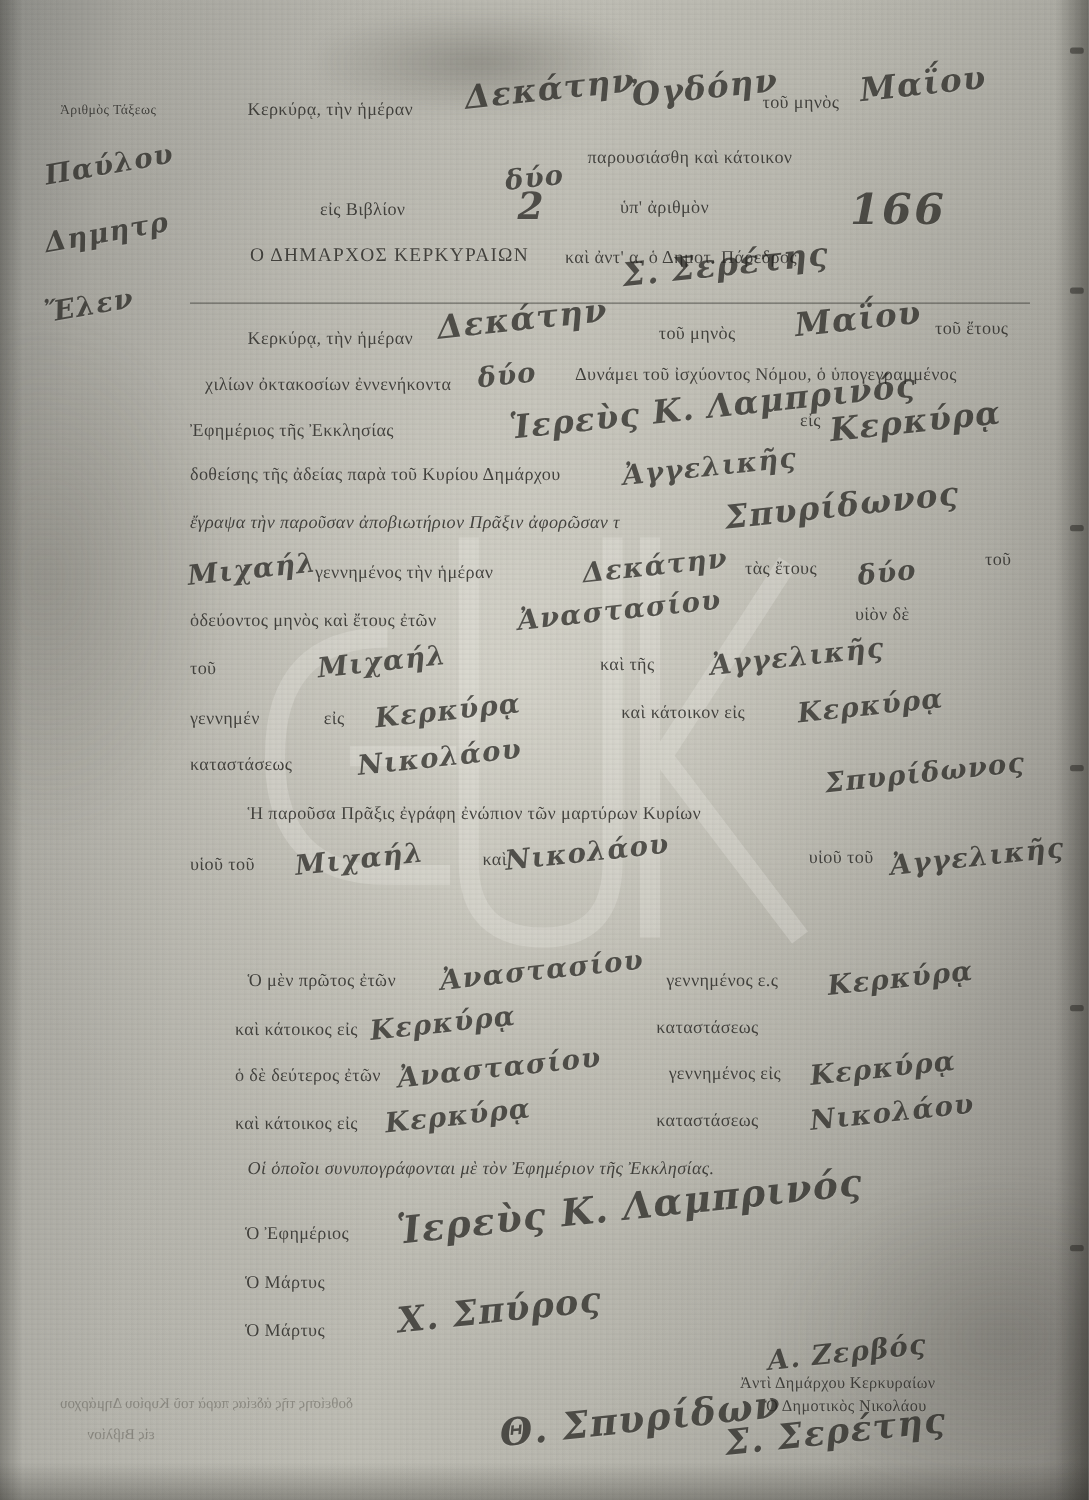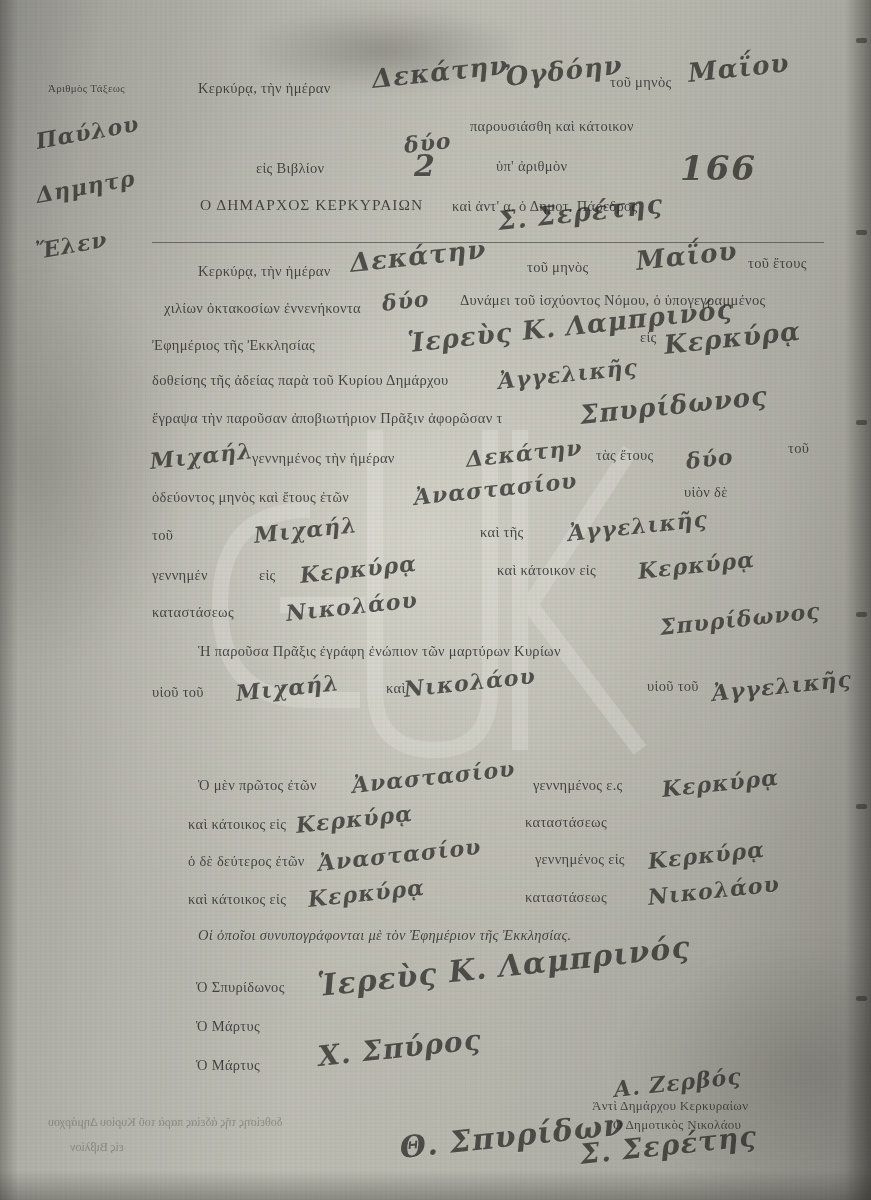--- a/index.html
+++ b/index.html
@@ -193,21 +193,21 @@
   <div class="printed" style="left:748px; top:255px;">τοῦ ἔτους</div>
 
   <div class="printed" style="left:152px; top:300px;margin-left:12px;">χιλίων ὀκτακοσίων ἐννενήκοντα</div>
   <div class="printed" style="left:460px; top:292px;">Δυνάμει τοῦ ἰσχύοντος Νόμου, ὁ ὑπογεγραμμένος</div>
 
   <div class="printed" style="left:152px; top:337px;">Ἐφημέριος τῆς Ἐκκλησίας</div>
   <div class="printed" style="left:640px; top:329px;">εἰς</div>
 
   <div class="printed" style="left:152px; top:372px;">δοθείσης τῆς ἀδείας παρὰ τοῦ Κυρίου Δημάρχου</div>
 
-  <div class="printed" style="left:152px; top:410px;">ἔγραψα τὴν παροῦσαν ἀποβιωτήριον Πρᾶξιν ἀφορῶσαν τ</div>
+  <div class="printed" style="left:152px; top:410px;font-style:italic;">ἔγραψα τὴν παροῦσαν ἀποβιωτήριον Πρᾶξιν ἀφορῶσαν τ</div>
 
   <div class="printed" style="left:252px; top:450px;">γεννημένος τὴν ἡμέραν</div>
   <div class="printed" style="left:596px; top:447px;">τὰς ἔτους</div>
   <div class="printed" style="left:788px; top:440px;">τοῦ</div>
 
   <div class="printed" style="left:152px; top:489px;">ὁδεύοντος μηνὸς καὶ ἔτους ἐτῶν</div>
   <div class="printed" style="left:684px; top:484px;">υἱὸν δὲ</div>
 
   <div class="printed" style="left:152px; top:527px;">τοῦ</div>
   <div class="printed" style="left:480px; top:524px;">καὶ τῆς</div>
@@ -231,21 +231,21 @@
   <div class="printed" style="left:525px; top:814px;">καταστάσεως</div>
 
   <div class="printed" style="left:188px; top:853px;">ὁ δὲ δεύτερος ἐτῶν</div>
   <div class="printed" style="left:535px; top:851px;">γεννημένος εἰς</div>
 
   <div class="printed" style="left:188px; top:891px;">καὶ κάτοικος εἰς</div>
   <div class="printed" style="left:525px; top:889px;">καταστάσεως</div>
 
   <div class="printed" style="left:198px; top:927px;font-style:italic;">Οἱ ὁποῖοι συνυπογράφονται μὲ τὸν Ἐφημέριον τῆς Ἐκκλησίας.</div>
 
-  <div class="printed" style="left:196px; top:979px;">Ὁ Σπυρίδωνος</div>
+  <div class="printed" style="left:196px; top:979px;">Ὁ Ἐφημέριος</div>
   <div class="printed" style="left:196px; top:1018px;">Ὁ Μάρτυς</div>
   <div class="printed" style="left:196px; top:1057px;">Ὁ Μάρτυς</div>
 
   <div class="printed small" style="left:592px; top:1098px;">Ἀντὶ Δημάρχου Κερκυραίων</div>
   <div class="printed small" style="left:612px; top:1117px;">Ὁ Δημοτικὸς Νικολάου</div>
 
   <div class="hw mid skew2" style="left:36px; top:128px;">Παύλου</div>
   <div class="hw mid skew2" style="left:36px; top:182px;">Δημητρ</div>
   <div class="hw mid skew2" style="left:36px; top:238px;">Ἔλεν</div>
 

